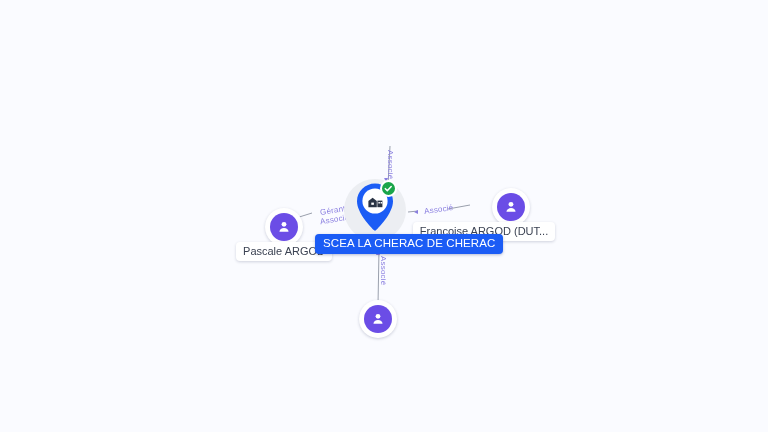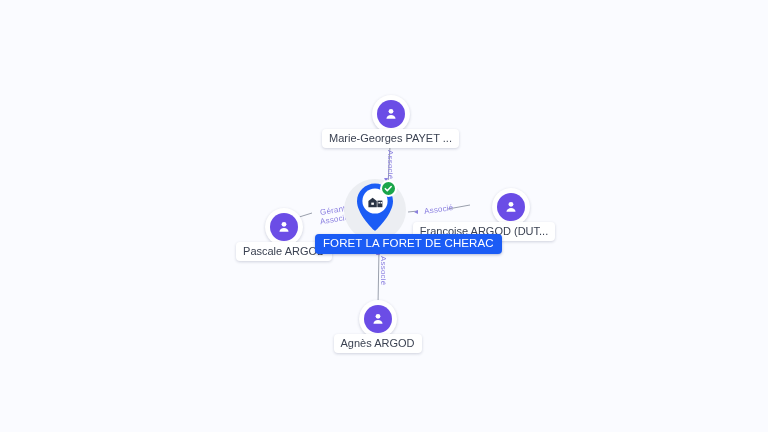--- a/index.html
+++ b/index.html
@@ -169,31 +169,20 @@
   <div class="arrow-tick" style="left:376px; top:249px; transform:rotate(-90deg);">▸</div>
 
   <div class="edge-label tilt-left" style="left:320px; top:206px;">Gérant</div>
   <div class="edge-label tilt-left" style="left:320px; top:215px;">Associé</div>
   <div class="arrow-tick" style="left:348px; top:206px;">▸</div>
   <div class="arrow-tick" style="left:348px; top:216px;">▸</div>
 
   <div class="edge-label tilt-right" style="left:424px; top:205px;">Associé</div>
   <div class="arrow-tick" style="left:414px; top:208px;">◂</div>
 
-  <div class="node" style="left:333px; top:95px; width:115px;">
-    <div class="avatar-ring">
-      <div class="avatar-disc">
-        <svg width="16" height="16" viewBox="0 0 24 24" fill="#ffffff">
-          <circle cx="12" cy="8" r="3.6"></circle>
-          <path d="M5.2 19.2c0-3.6 3.1-5.6 6.8-5.6s6.8 2 6.8 5.6z"></path>
-        </svg>
-      </div>
-    </div>
-    <div class="node-label">Marie-Georges PAYET ...</div>
-  </div>
 
   <div class="node" style="left:414px; top:188px; width:140px; align-items:center;">
     <div class="avatar-ring" style="margin-left:54px;">
       <div class="avatar-disc">
         <svg width="16" height="16" viewBox="0 0 24 24" fill="#ffffff">
           <circle cx="12" cy="8" r="3.6"></circle>
           <path d="M5.2 19.2c0-3.6 3.1-5.6 6.8-5.6s6.8 2 6.8 5.6z"></path>
         </svg>
       </div>
     </div>
@@ -202,21 +191,20 @@
 
   <div class="node" style="left:340px; top:300px; width:75px;">
     <div class="avatar-ring">
       <div class="avatar-disc">
         <svg width="16" height="16" viewBox="0 0 24 24" fill="#ffffff">
           <circle cx="12" cy="8" r="3.6"></circle>
           <path d="M5.2 19.2c0-3.6 3.1-5.6 6.8-5.6s6.8 2 6.8 5.6z"></path>
         </svg>
       </div>
     </div>
-    <div class="node-label">Agnès ARGOD</div>
   </div>
 
   <div class="node" style="left:245px; top:208px; width:78px;">
     <div class="avatar-ring">
       <div class="avatar-disc">
         <svg width="16" height="16" viewBox="0 0 24 24" fill="#ffffff">
           <circle cx="12" cy="8" r="3.6"></circle>
           <path d="M5.2 19.2c0-3.6 3.1-5.6 6.8-5.6s6.8 2 6.8 5.6z"></path>
         </svg>
       </div>
@@ -239,15 +227,15 @@
         </g>
       </svg>
     </div>
     <div class="check-badge">
       <svg width="9" height="9" viewBox="0 0 12 12">
         <path d="M1.8 6.2l2.6 2.7 5.2-5.6" stroke="#ffffff" stroke-width="2" fill="none" stroke-linecap="round" stroke-linejoin="round"></path>
       </svg>
     </div>
   </div>
 
-  <div class="company-label">FORET LA FORET DE CHERAC</div>
+  <div class="company-label">SCEA LA CHERAC DE CHERAC</div>
 
 </div>
 
 </body></html>

